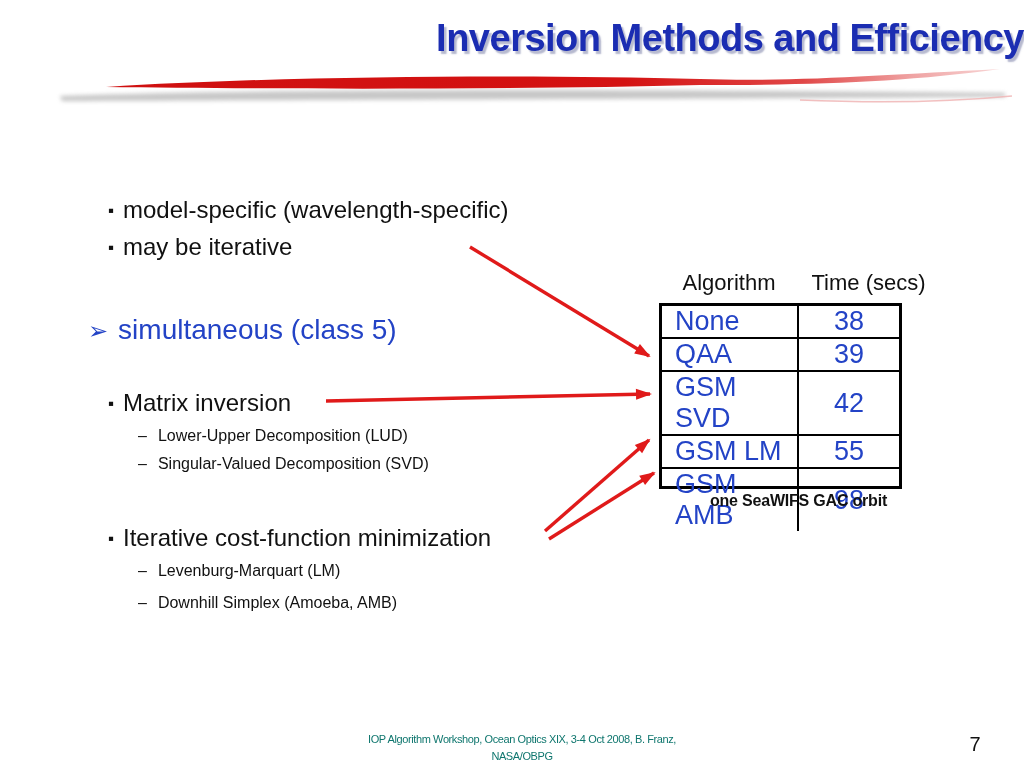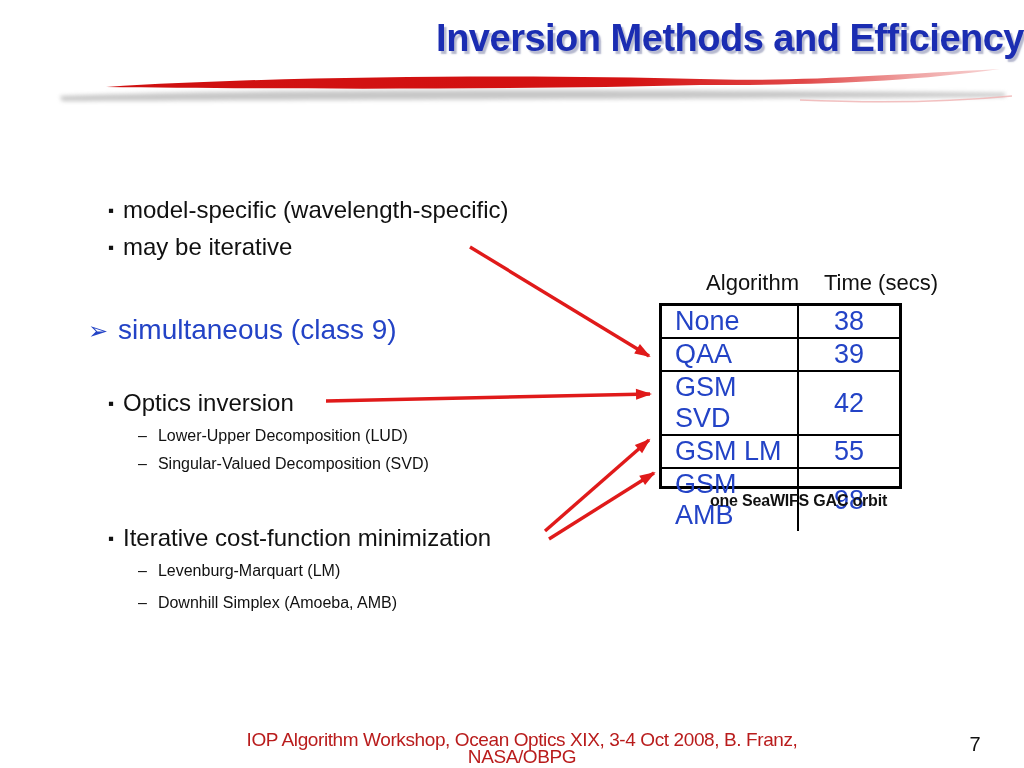--- a/index.html
+++ b/index.html
@@ -24,41 +24,41 @@
   .l1 .glyph{font-size:24px;margin-right:10px;color:#2343c6;}
   .l2{font-size:24px;line-height:30px;color:#111111;}
   .l2 .glyph{font-size:17px;margin-right:9px;position:relative;top:-2px;color:#111111;}
   .l3{font-size:16px;line-height:28px;color:#111111;}
   .l3 .glyph{margin-right:11px;color:#111111;}
   
   .tbl-header{
     position:absolute;top:270px;left:659px;width:279px;display:flex;
     font-size:22px;line-height:26px;color:#111111;
   }
-  .tbl-header span{display:block;text-align:right;}
+  .tbl-header span{display:block;text-align:center;}
   .tbl-header .h1{width:140px;}
   .tbl-header .h2{width:139px;}
   .tbl{
     position:absolute;top:303px;left:659px;width:243px;height:186px;
     border:3px solid #000;box-sizing:border-box;
     display:grid;grid-template-rows:repeat(5,1fr);background:#fff;
   }
   .tbl .row{display:grid;grid-template-columns:137px 1fr;border-top:2px solid #000;}
   .tbl .row:first-child{border-top:none;}
   .cell{display:flex;align-items:center;font-size:27px;color:#2343c6;overflow:hidden;}
   .cell.alg{padding-left:13px;border-right:2px solid #000;}
   .cell.time{justify-content:center;}
   .tbl-caption{
     position:absolute;top:492px;left:659px;width:279px;text-align:center;
     font-size:16px;font-weight:bold;color:#111111;letter-spacing:-0.2px;
   }
   
   .footer{
     position:absolute;top:731px;left:0;right:0;padding-left:20px;text-align:center;
-    font-size:19px;line-height:17px;color:#b91c1c;letter-spacing:-0.4px;
+    font-size:11px;line-height:17px;color:#0f766e;letter-spacing:-0.4px;
   }
   .page-number{
     position:absolute;top:733px;left:960px;width:30px;text-align:center;
     font-size:20px;color:#111111;
   }
 </style>
 </head>
 <body>
 
 <div class="slide">
@@ -84,24 +84,24 @@
     <path d="M800,40 Q920,45 1012,36" stroke="#f0b5b5" stroke-width="1.6" fill="none" opacity="0.85"></path>
   </svg>
 
   <div class="line l2" style="top:195px;left:108px;">
     <span class="glyph">▪</span><span>model-specific (wavelength-specific)</span>
   </div>
   <div class="line l2" style="top:232px;left:108px;">
     <span class="glyph">▪</span><span>may be iterative</span>
   </div>
   <div class="line l1" style="top:313px;left:88px;">
-    <span class="glyph">➢</span><span>simultaneous (class 9)</span>
+    <span class="glyph">➢</span><span>simultaneous (class 5)</span>
   </div>
   <div class="line l2" style="top:388px;left:108px;">
-    <span class="glyph">▪</span><span>Optics inversion</span>
+    <span class="glyph">▪</span><span>Matrix inversion</span>
   </div>
   <div class="line l3" style="top:422px;left:138px;">
     <span class="glyph">–</span><span>Lower-Upper Decomposition (LUD)</span>
   </div>
   <div class="line l3" style="top:450px;left:138px;text-align:right;">
     <span class="glyph">–</span><span>Singular-Valued Decomposition (SVD)</span>
   </div>
   <div class="line l2" style="top:523px;left:108px;">
     <span class="glyph">▪</span><span>Iterative cost-function minimization</span>
   </div>

